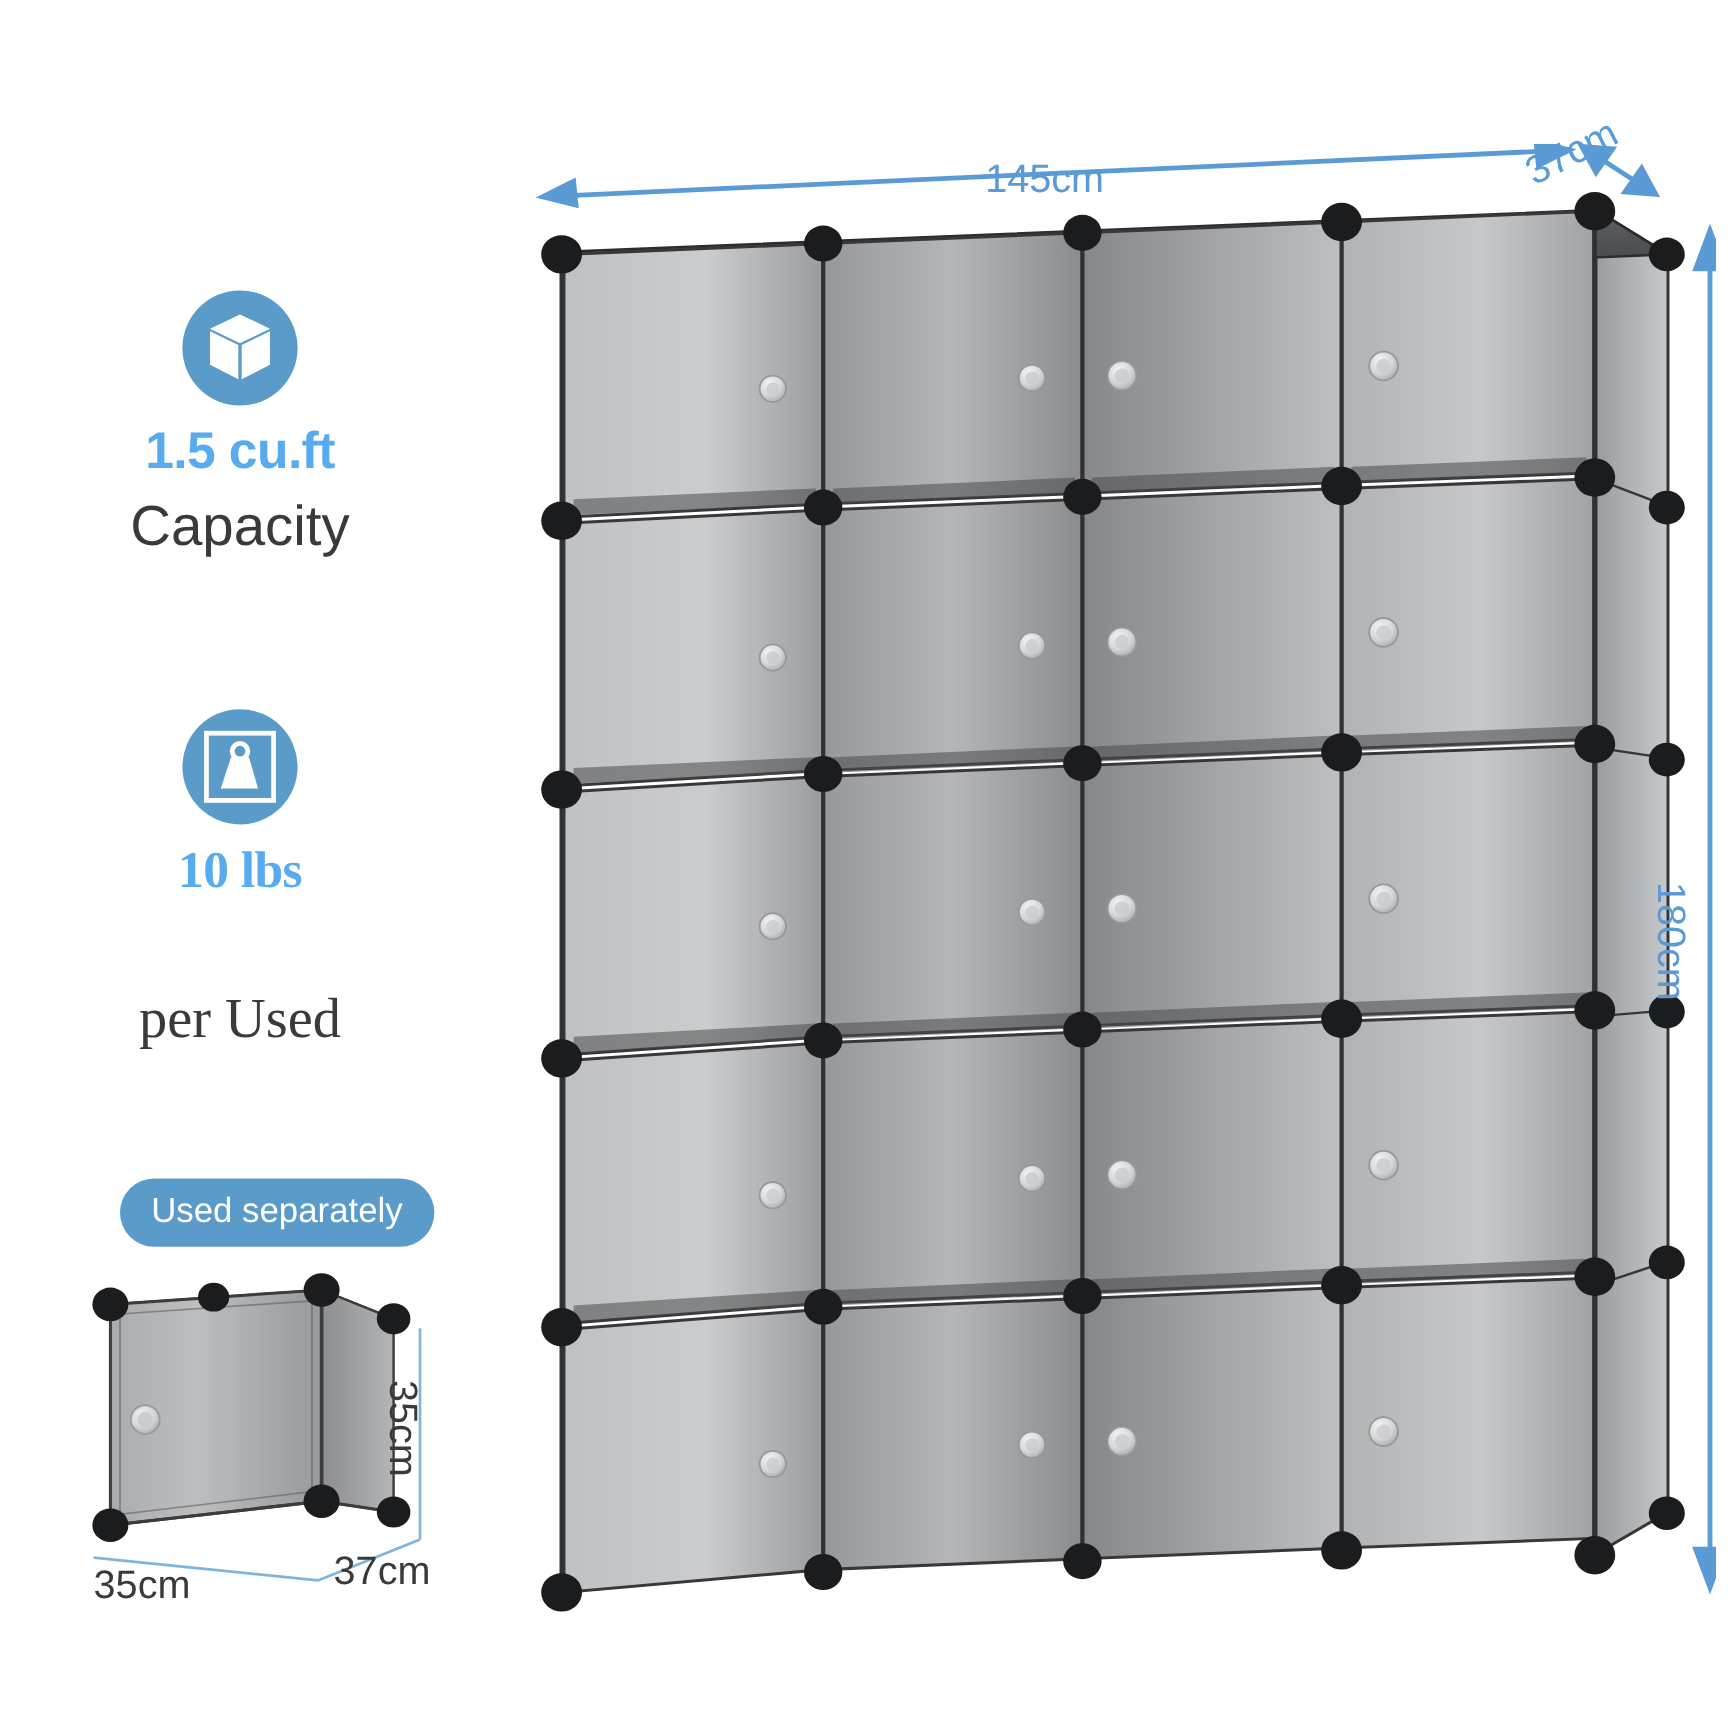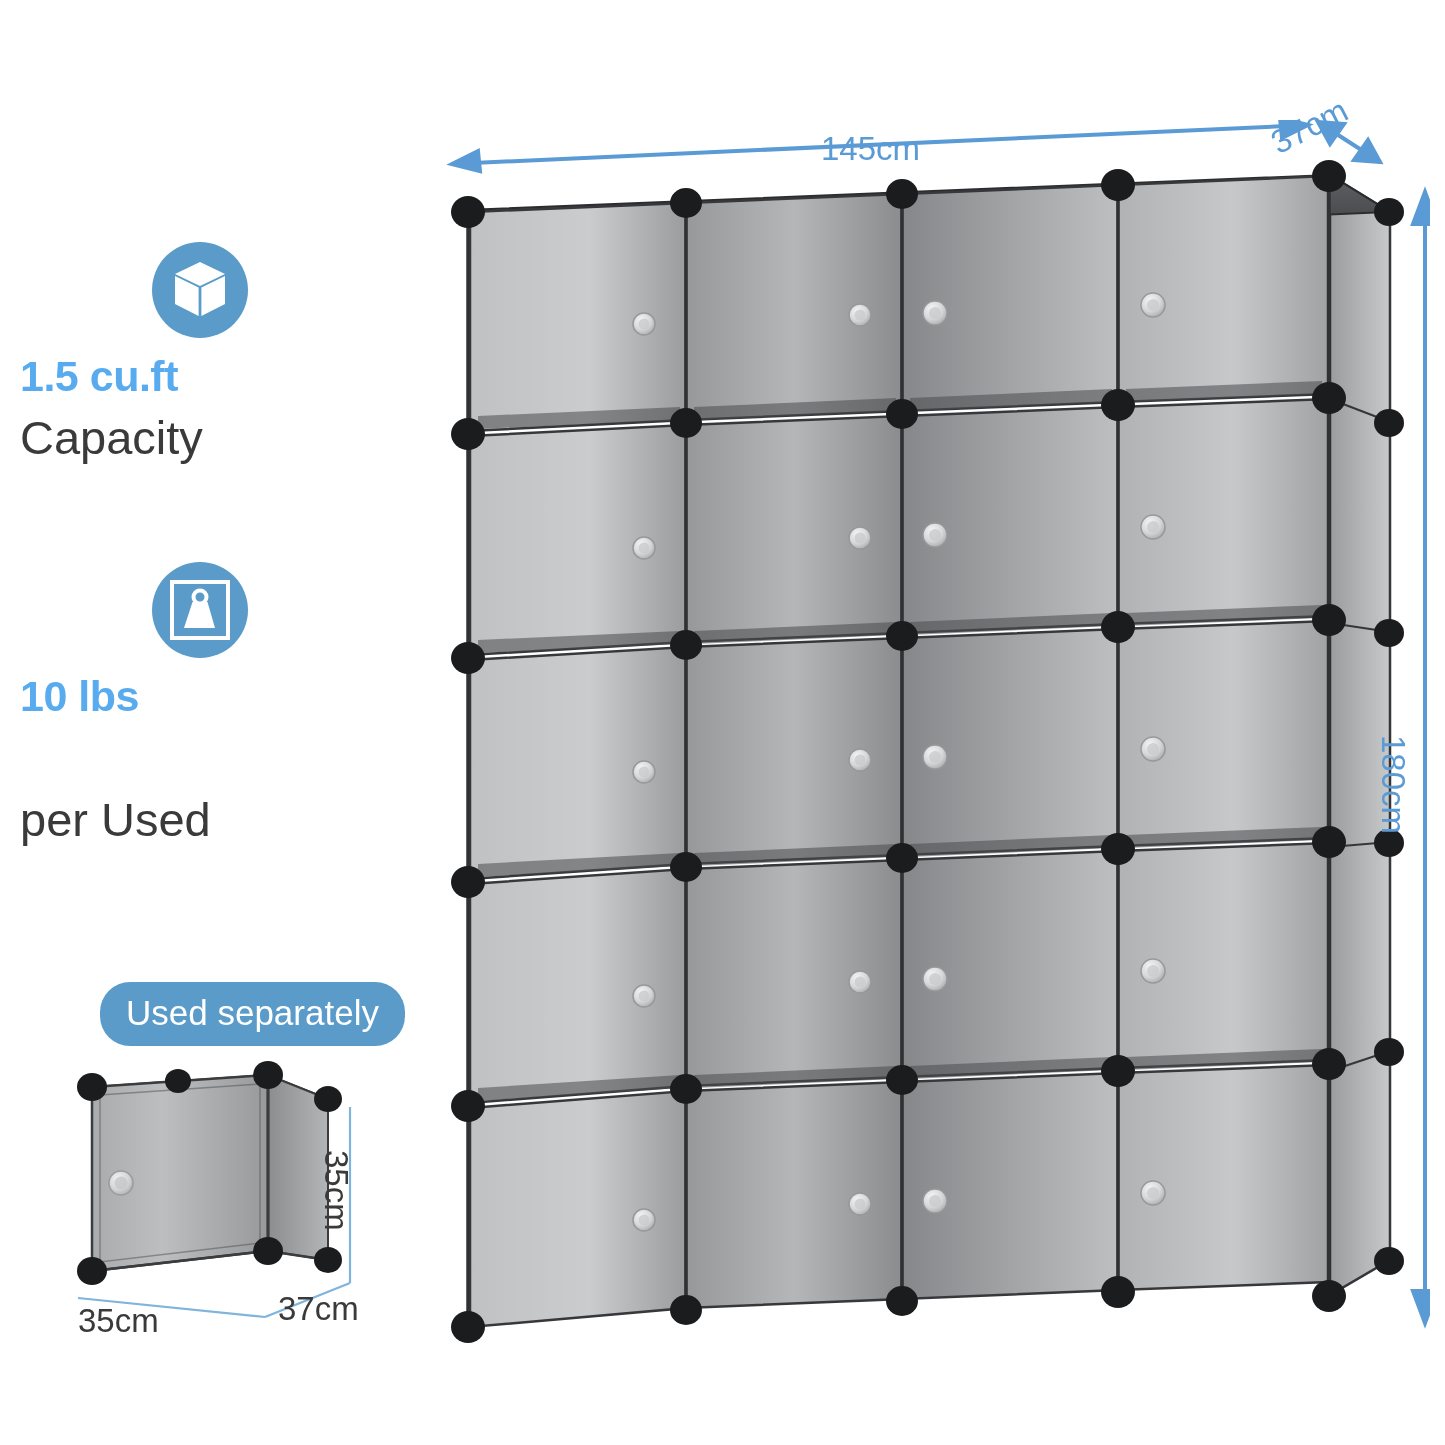--- a/index.html
+++ b/index.html
@@ -16,21 +16,21 @@
     height: 1445px;
     background: #ffffff;
     overflow: hidden;
   }
 
   
   .feature {
     position: absolute;
     width: 360px;
     left: 20px;
-    text-align: left;
+    text-align: center;
   }
   .feature-icon-wrap {
     display: flex;
     justify-content: center;
     margin-bottom: 14px;
   }
   .icon-circle {
     width: 96px;
     height: 96px;
     border-radius: 50%;
@@ -48,30 +48,30 @@
   }
   .feature-label {
     font-size: 47px;
     color: #3a3a3a;
     line-height: 1.32;
     margin-top: 6px;
     font-weight: normal;
   }
 
   #feature-capacity { top: 242px; }
-  #feature-weight   { top: 562px; }
+  #feature-weight   { top: 591px; font-family: Liberation Serif, serif; }
 
   
   #badge-used-separately {
     position: absolute;
     left: 100px;
     top: 982px;
     background: #5b9bc9;
     color: #ffffff;
-    font-size: 35px;
+    font-size: 29px;
     padding: 11px 26px 13px 26px;
     border-radius: 30px;
     white-space: nowrap;
   }
 
   
   #single-cube-area {
     position: absolute;
     left: 60px;
     top: 1055px;

